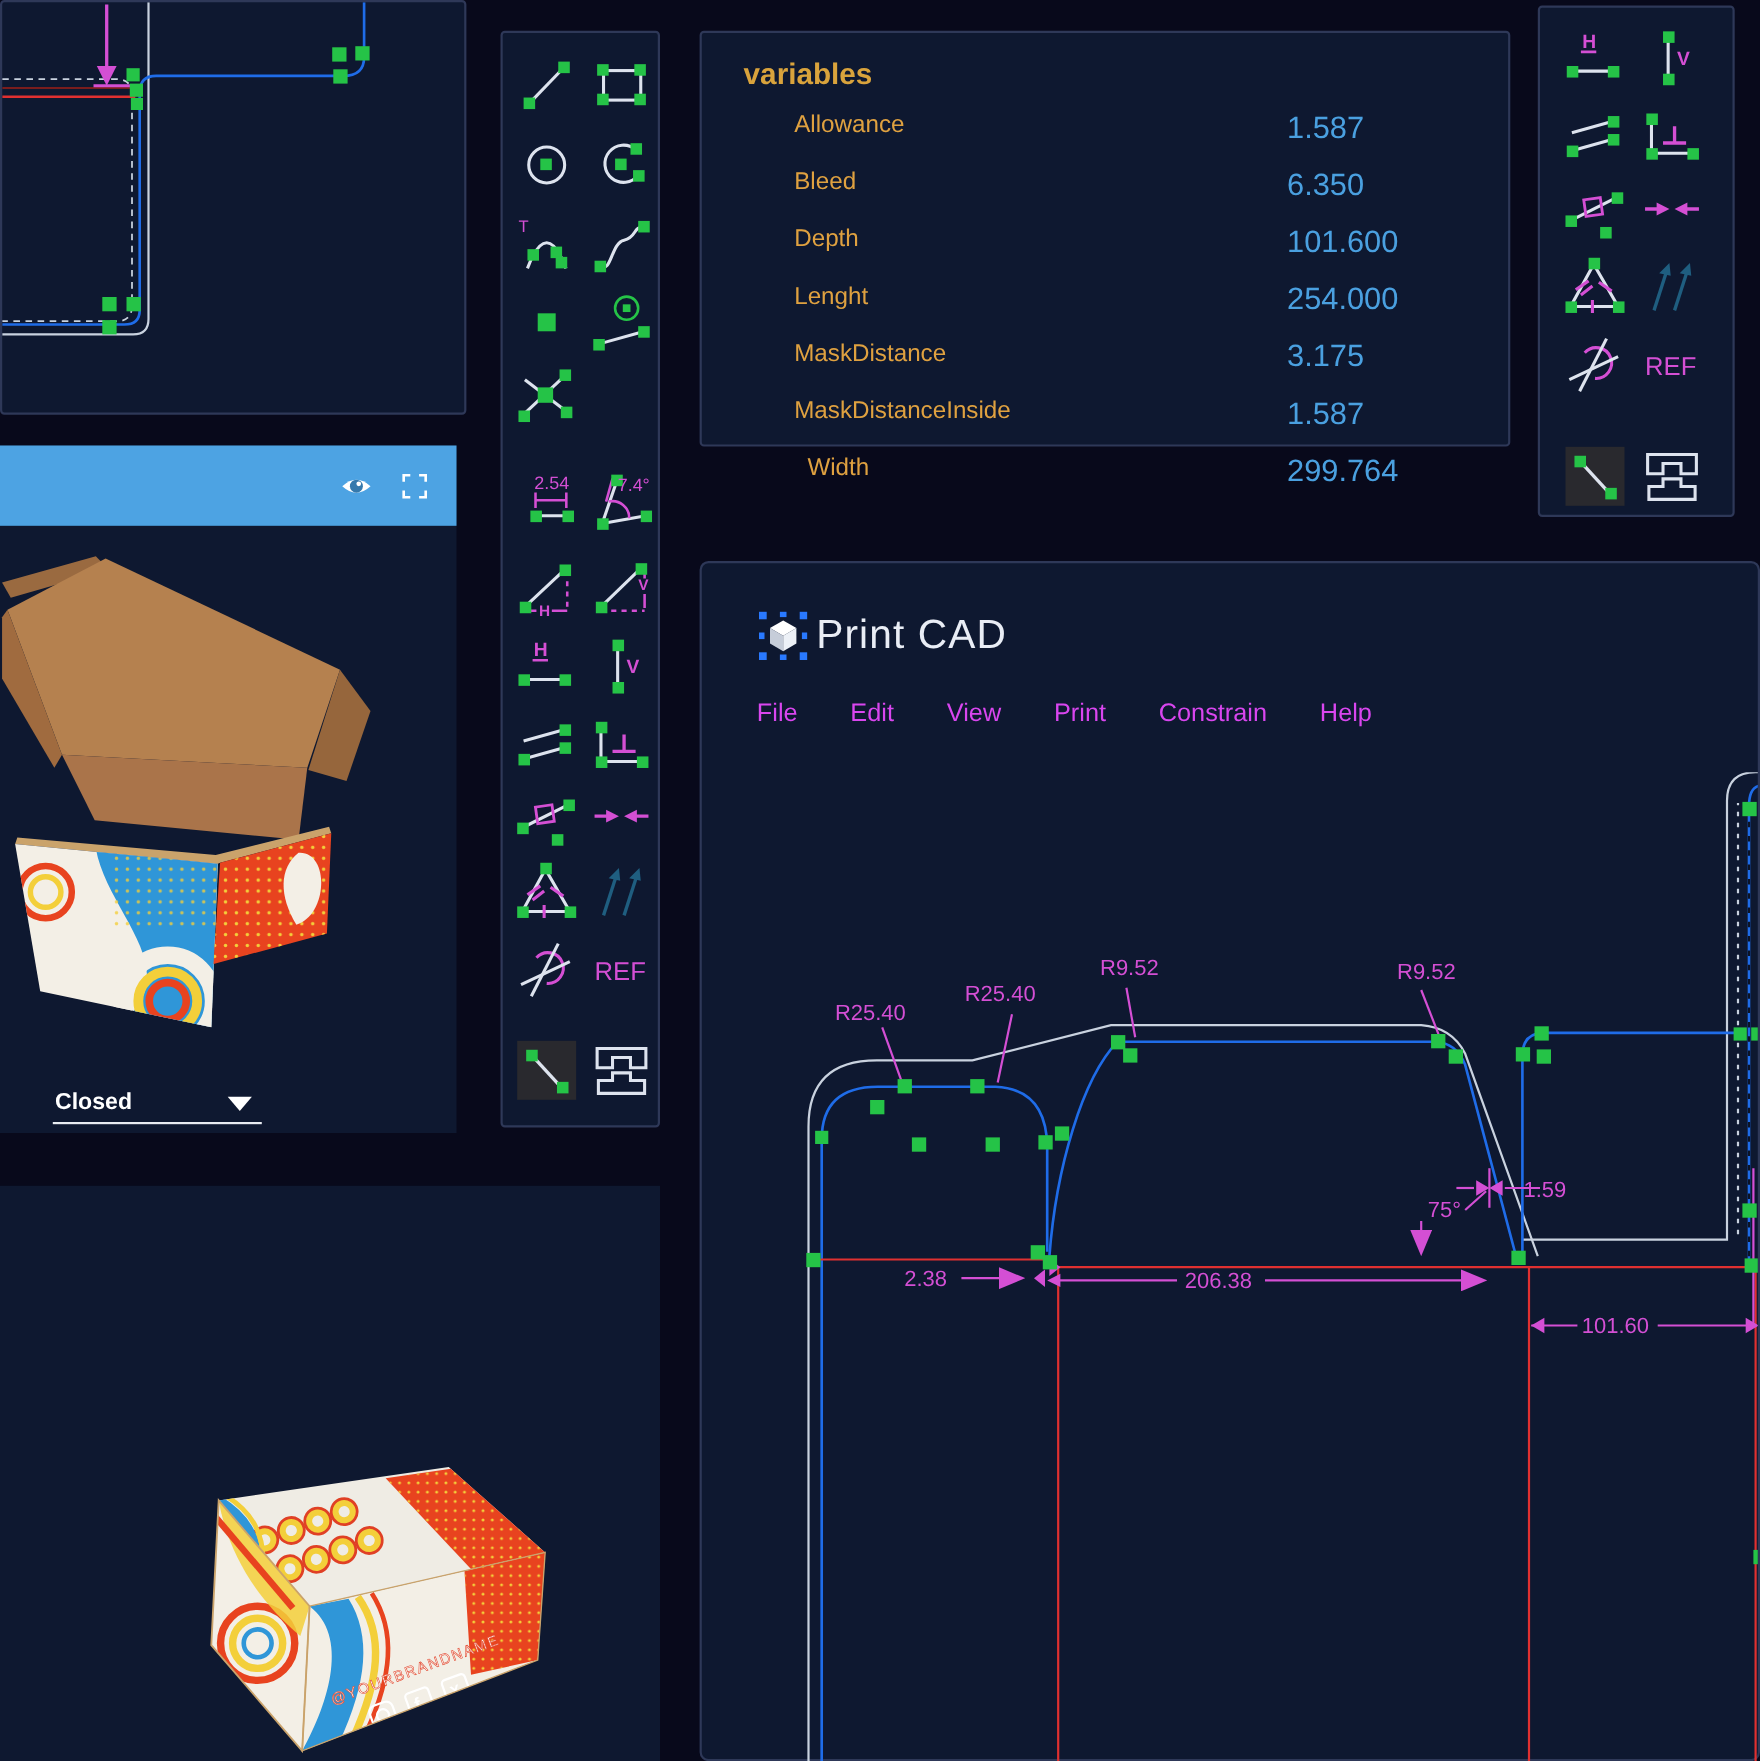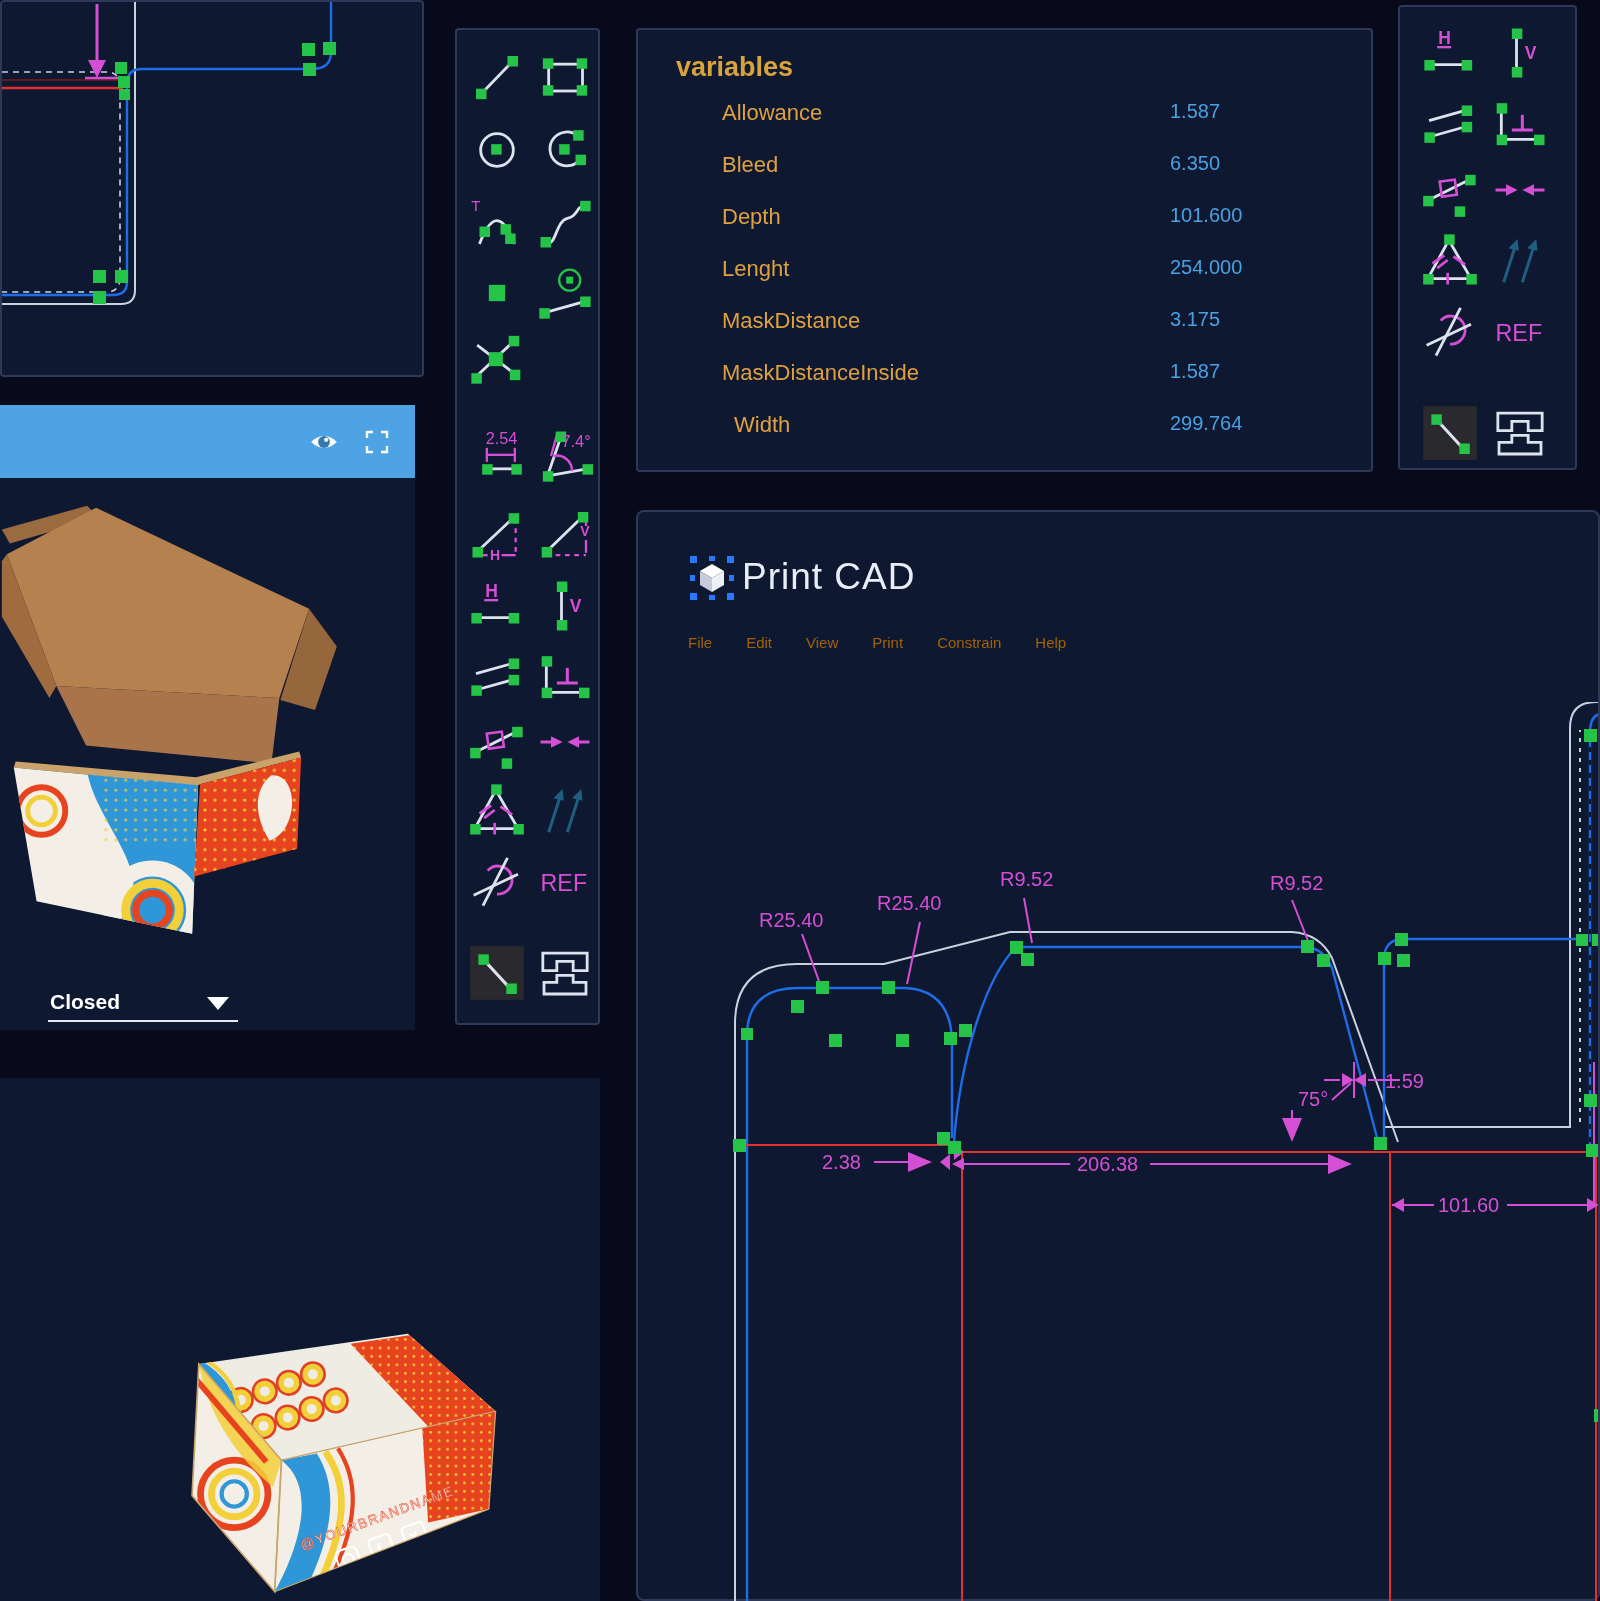--- a/index.html
+++ b/index.html
@@ -6,22 +6,22 @@
   body{width:1600px;height:1601px;position:relative;overflow:hidden;
        background:#08091b;font-family:"Liberation Sans",sans-serif}
   .panel{position:absolute;background:#0e1830;border:2px solid #2e3858;border-radius:4px;box-sizing:border-box}
   .phead{position:absolute;left:0;top:0;right:0;background:#4da3e3;display:flex;align-items:center;justify-content:flex-end}
   .phead .ttl{position:absolute;left:-4px;color:#fff;font-size:26px;font-weight:bold;letter-spacing:.5px}
   .hicon{margin-right:26px;display:block}
   .tool{position:absolute;width:56px;height:56px}
   .tool svg{display:block;width:56px;height:56px}
   .varrow{display:flex;position:absolute;left:0;right:0}
   .vname{color:#dfa140;font-size:22px}
-  .vval{color:#4aa0e0;font-size:20px}
-  .menu{position:absolute;display:flex;gap:34px;color:#a16207;font-size:15px}
+  .vval{color:#4aa0e0;font-size:28px}
+  .menu{position:absolute;display:flex;gap:48px;color:#d946ef;font-size:23px}
   .menu span{cursor:default}
   .apptitle{position:absolute;color:#e9edf5;font-size:37px;letter-spacing:1px}
   .dd-line{position:absolute;height:2px;background:#e8ecf2}
   .caret{position:absolute;width:0;height:0;border-left:11px solid transparent;border-right:11px solid transparent;border-top:13px solid #fff}
   .closedlbl{position:absolute;color:#fff;font-size:21px;font-weight:bold}
   text{font-family:"Liberation Sans",sans-serif}
   .dimtx{fill:#d44fd4;font-size:20px}
 </style>
 </head>
 <body>
@@ -500,21 +500,21 @@
         <use href="#sy-lineactive"></use>
       </svg>
     </div>
   <div class="tool" style="left:80px;top:915px">
       <svg>
         <use href="#sy-extrude"></use>
       </svg>
     </div>
 </div>
 
-<div class="panel" style="left:636px;top:28px;width:737px;height:444px">
+<div class="panel" style="left:636px;top:28px;width:737px;height:378px">
   <div style="position:absolute;left:38px;top:22px;color:#d9a33c;font-size:27px;font-weight:bold">variables</div>
   <div class="varrow" style="top:70px">
     <span class="vname" style="position:absolute;left:84px">Allowance</span>
     <span class="vval" style="position:absolute;left:532px">1.587</span>
     </div>
   <div class="varrow" style="top:122px">
     <span class="vname" style="position:absolute;left:84px">Bleed</span>
     <span class="vval" style="position:absolute;left:532px">6.350</span>
     </div>
   <div class="varrow" style="top:174px">

